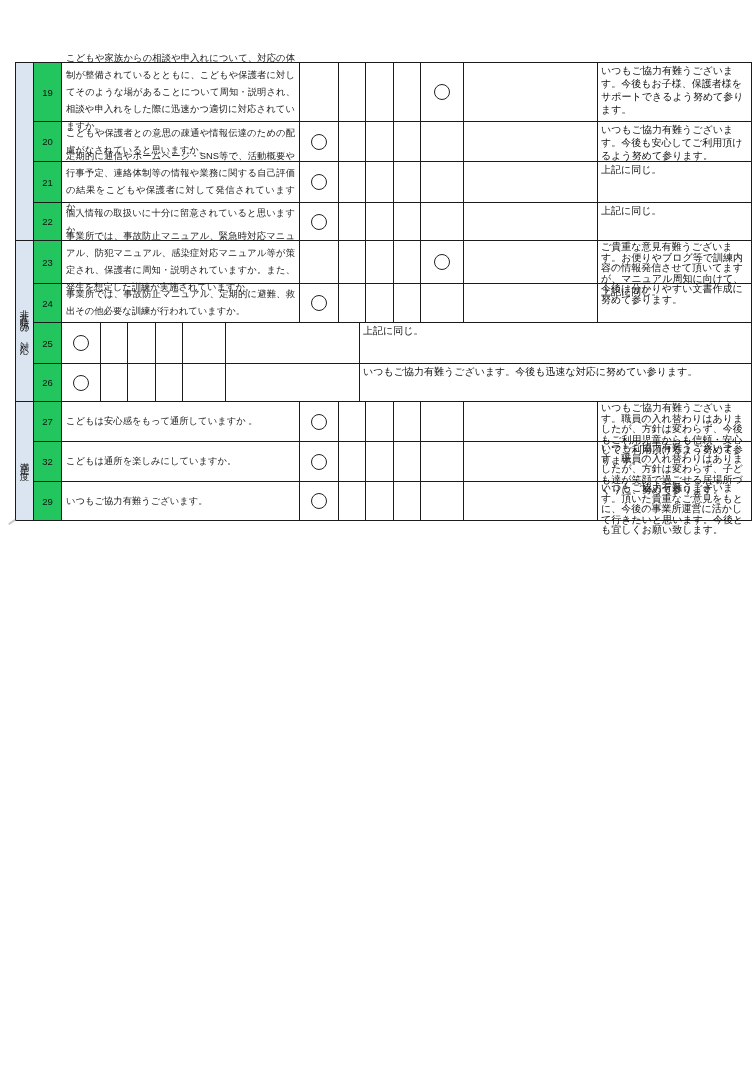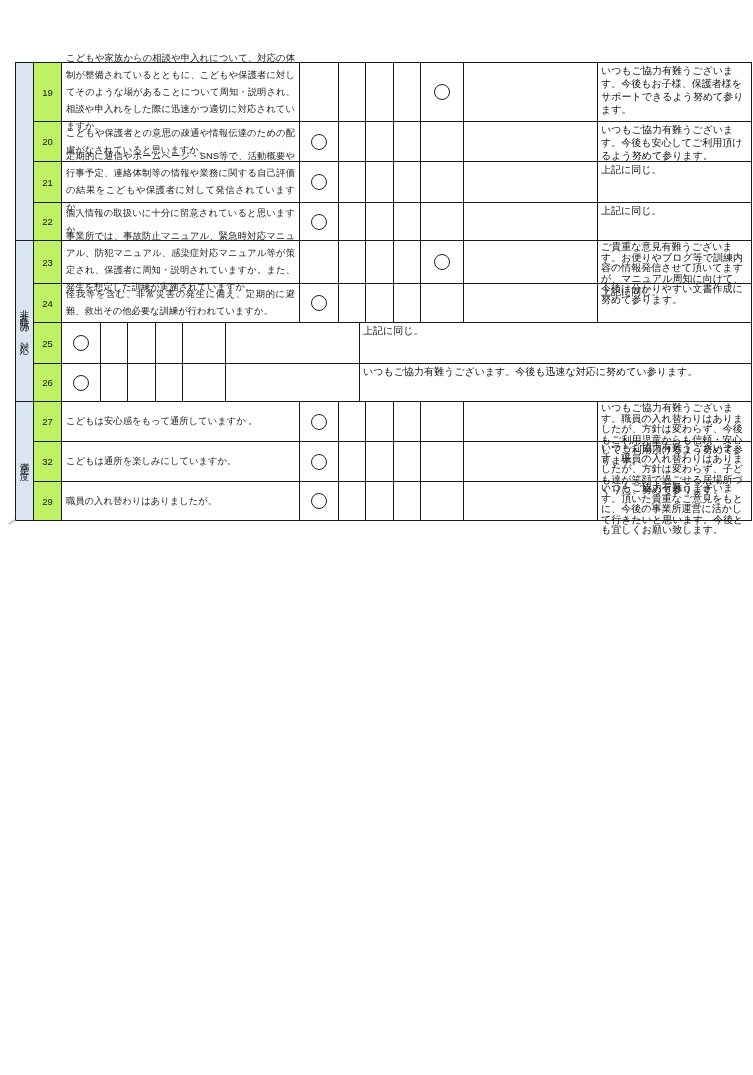--- a/index.html
+++ b/index.html
@@ -33,21 +33,21 @@
 
   .rows { flex: 1 1 auto; display: flex; flex-direction: column; }
   .trow { display: flex; border-bottom: 1px solid #1b1b1b; }
   .trow:last-child { border-bottom: none; }
 
   .cell { border-right: 1px solid #1b1b1b; height: auto; }
   .cell:last-child { border-right: none; }
 
   .num {
     width: 28px; flex: 0 0 28px;
-    background: #bef264;
+    background: #22c55e;
     display: flex; align-items: center; justify-content: center;
     font-size: 9.5px; color: #111;
   }
   .question {
     width: 238px; flex: 0 0 238px;
     display: flex; align-items: center;
     padding: 2px 4px 2px 4px;
     font-size: 9.3px; line-height: 17px;
     text-align: justify;
   }
@@ -159,21 +159,21 @@
           <div class="cell ans a3"></div>
           <div class="cell ans a4"></div>
           <div class="cell ans a5">
               <div class="circle"></div>
             </div>
           <div class="cell opinion"></div>
           <div class="cell response small">ご貴重な意見有難うございます。お便りやブログ等で訓練内容の情報発信させて頂いてますが、マニュアル周知に向けて、今後は分かりやすい文書作成に努めて参ります。</div>
         </div>
         <div class="trow" style="height:39px">
           <div class="cell num">24</div>
-          <div class="cell question">怪我等を含む、非常災害の発生に備え、定期的に避難、救出その他必要な訓練が行われていますか。</div>
+          <div class="cell question">事業所では、事故防止マニュアル、定期的に避難、救出その他必要な訓練が行われていますか。</div>
           <div class="cell ans a1">
               <div class="circle"></div>
             </div>
           <div class="cell ans a2"></div>
           <div class="cell ans a3"></div>
           <div class="cell ans a4"></div>
           <div class="cell ans a5"></div>
           <div class="cell opinion"></div>
           <div class="cell response">上記に同じ。</div>
         </div>
@@ -230,21 +230,21 @@
             </div>
           <div class="cell ans a2"></div>
           <div class="cell ans a3"></div>
           <div class="cell ans a4"></div>
           <div class="cell ans a5"></div>
           <div class="cell opinion"></div>
           <div class="cell response small">いつもご協力有難うございます。職員の入れ替わりはありましたが、方針は変わらず、子ども達が笑顔で過ごせる居場所づくりに、努めて参ります。</div>
         </div>
         <div class="trow" style="height:38px">
           <div class="cell num">29</div>
-          <div class="cell question">職員の入れ替わりはありましたが。</div>
+          <div class="cell question">いつもご協力有難うございます。</div>
           <div class="cell ans a1">
               <div class="circle"></div>
             </div>
           <div class="cell ans a2"></div>
           <div class="cell ans a3"></div>
           <div class="cell ans a4"></div>
           <div class="cell ans a5"></div>
           <div class="cell opinion"></div>
           <div class="cell response small">いつもご協力有難うございます。頂いた貴重なご意見をもとに、今後の事業所運営に活かして行きたいと思います。今後とも宜しくお願い致します。</div>
         </div>

